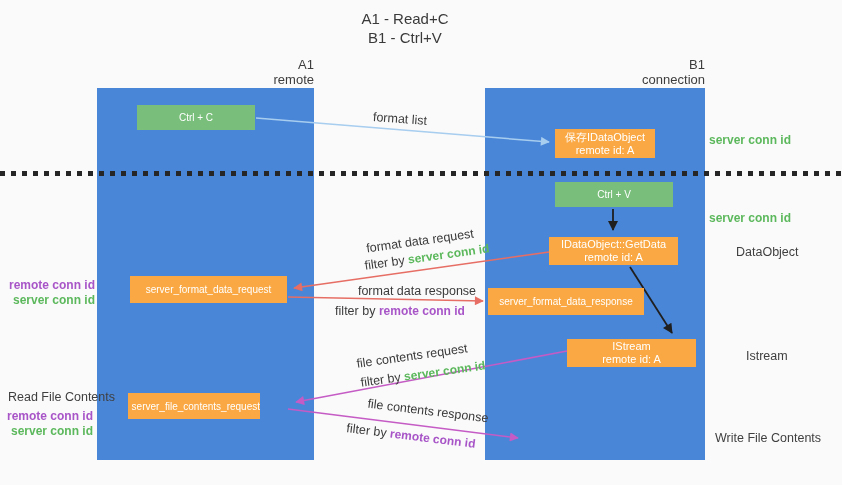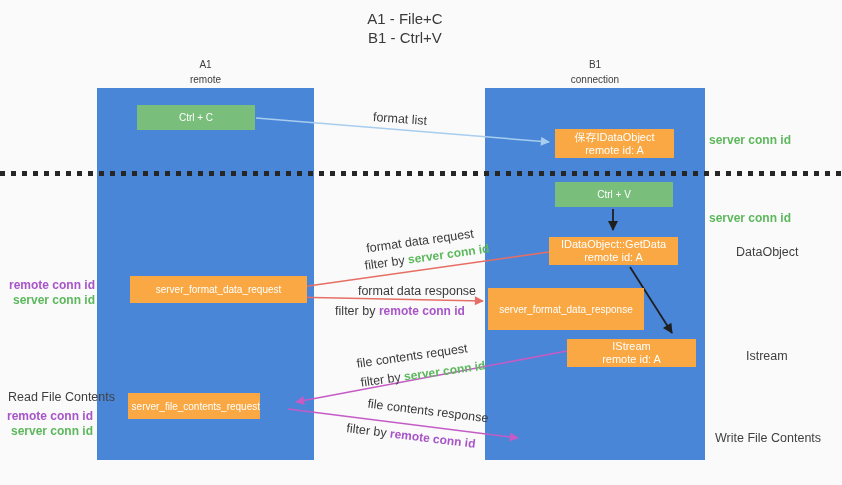--- a/index.html
+++ b/index.html
@@ -4,21 +4,21 @@
 <style>
   * { margin:0; padding:0; box-sizing:border-box; }
   html,body { background:#fafafa; }
   .canvas {
     position:relative; width:842px; height:485px;
     background:#fafafa; overflow:hidden;
     font-family:"Liberation Sans", sans-serif; color:#3b3b3b;
   }
   .title { position:absolute; left:285px; top:9px; width:240px; text-align:center;
            font-size:15px; line-height:19px; color:#3a3a3a; }
-  .col-header { position:absolute; text-align:center; font-size:10px; line-height:15px; color:#3d3d3d; }
+  .col-header { position:absolute; text-align:right; font-size:13px; line-height:15px; color:#3d3d3d; }
   .lifeline { position:absolute; top:88px; height:372px; background:#4a86d8; }
   .lifeline.left { left:97px; width:217px; }
   .lifeline.right { left:485px; width:220px; }
   .dotline { position:absolute; left:0; top:171px; width:842px; height:5px;
     background:repeating-linear-gradient(90deg,#262626 0 5px,transparent 5px 11px); }
   .node { position:absolute; display:flex; flex-direction:column; align-items:center;
           justify-content:center; color:#fff; font-size:10px; text-align:center; }
   .node.green { background:#79bf7b; }
   .node.orange { background:#f9a843; }
   .node.twoline { font-size:11px; line-height:13px; }
@@ -29,21 +29,21 @@
   .conn-purple { color:#a855c8; font-weight:bold; font-size:12px; }
   .right-align { text-align:right; }
   svg.arrows { position:absolute; left:0; top:0; pointer-events:none; }
 </style>
 </head>
 <body>
 
 <div class="canvas">
 
   <div class="title">
-    <div>A1 - File+C</div>
+    <div>A1 - Read+C</div>
     <div>B1 - Ctrl+V</div>
   </div>
 
   <div class="col-header" style="left:97px; top:57px; width:217px;">
     <div>A1</div>
     <div>remote</div>
   </div>
   <div class="col-header" style="left:485px; top:57px; width:220px;">
     <div>B1</div>
     <div>connection</div>
@@ -75,39 +75,39 @@
     <line x1="549" y1="252" x2="294" y2="288" stroke="#e66e64" stroke-width="1.6" marker-end="url(#m-red)"></line>
     <line x1="288" y1="297" x2="483" y2="301" stroke="#e66e64" stroke-width="1.6" marker-end="url(#m-red)"></line>
     <line x1="567" y1="351" x2="296" y2="402" stroke="#c55bc5" stroke-width="1.6" marker-end="url(#m-magenta)"></line>
     <line x1="288" y1="409" x2="518" y2="438" stroke="#c55bc5" stroke-width="1.6" marker-end="url(#m-magenta)"></line>
   </svg>
 
   <div class="node green" style="left:137px; top:105px; width:118px; height:25px;">
     <span>Ctrl + C</span>
   </div>
 
-  <div class="node orange twoline" style="left:555px; top:129px; width:119px; height:29px;">
+  <div class="node orange twoline" style="left:555px; top:129px; width:100px; height:29px;">
     <span>保存IDataObject</span>
     <span>remote id: A</span>
   </div>
 
   <div class="node green" style="left:555px; top:182px; width:118px; height:25px;">
     <span>Ctrl + V</span>
   </div>
 
   <div class="node orange twoline" style="left:549px; top:237px; width:129px; height:28px;">
     <span>IDataObject::GetData</span>
     <span>remote id: A</span>
   </div>
 
-  <div class="node orange" style="left:130px; top:276px; width:177px; height:27px;">
+  <div class="node orange" style="left:130px; top:276px; width:157px; height:27px;">
     <span>server_format_data_request</span>
   </div>
 
-  <div class="node orange" style="left:488px; top:288px; width:156px; height:42px;">
+  <div class="node orange" style="left:488px; top:288px; width:156px; height:27px;">
     <span>server_format_data_response</span>
   </div>
 
   <div class="node orange twoline" style="left:567px; top:339px; width:129px; height:28px;">
     <span>IStream</span>
     <span>remote id: A</span>
   </div>
 
   <div class="node orange" style="left:128px; top:393px; width:132px; height:26px;align-items:flex-end;">
     <span>server_file_contents_request</span>

